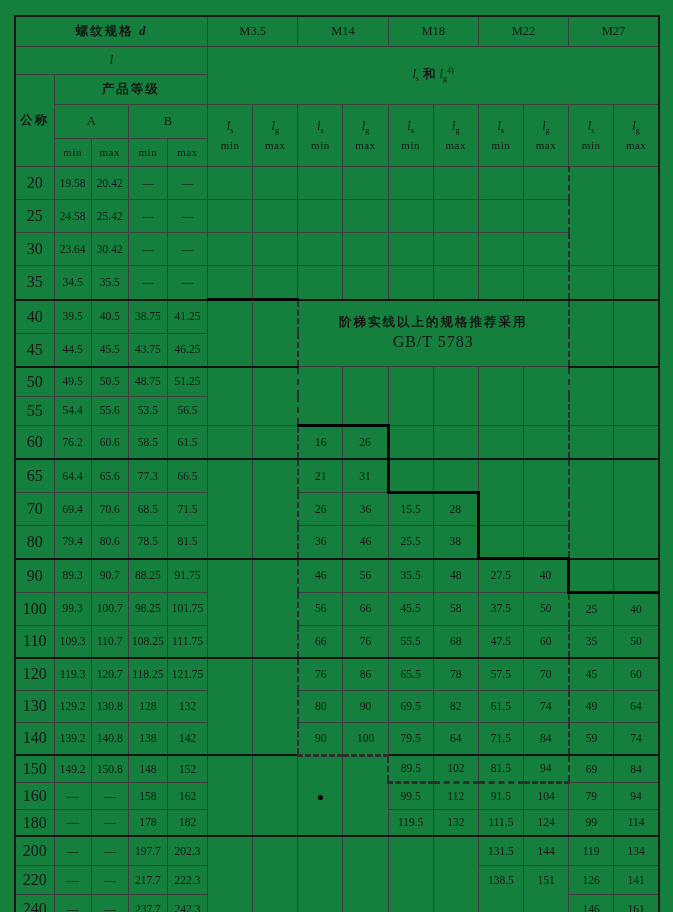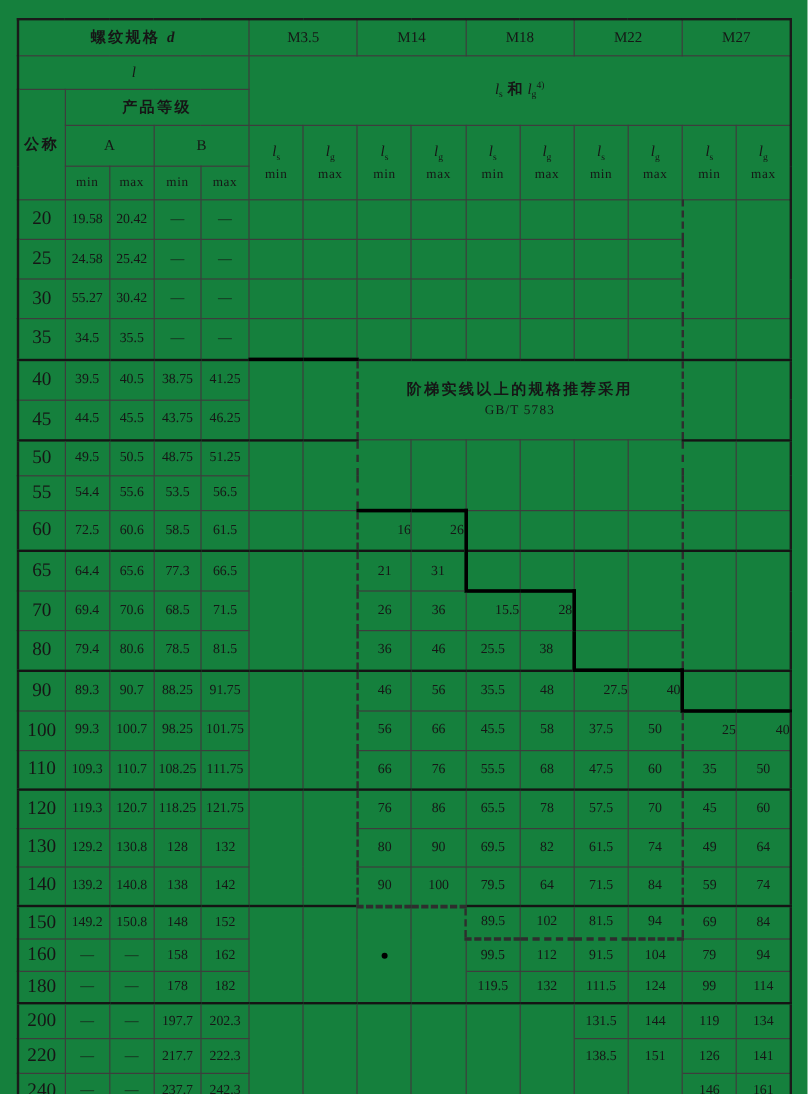--- a/index.html
+++ b/index.html
@@ -30,30 +30,30 @@
   tr.h28 td{height:28px;}
   tr.h31 td{height:31px;}
   tr.h25 td{height:25px;}
   tr.h29 td{height:28px;}
   
   tr.hr1 th{height:29px;} tr.hr2 th{height:27px;} tr.hr3 th{height:29px;}
   tr.hr4 th{height:33px;} tr.hr5 th{height:27px;}
   
   tr.grp td{border-bottom:2px solid #141414;}
   
-  td.st{border-top:3px solid #000;text-align:right;}
+  td.st{border-top:3px solid #000;}
   td.sr{border-right:3px solid #000;}
   
   td.dr{border-right:2px dashed #2e2e2e;}
   td.dt{border-top:3px dashed #2e2e2e;text-align:center;}
   
   td.ht{border-top:hidden;}
   td.note{font-family:"Liberation Sans","DejaVu Sans",sans-serif;font-weight:bold;margin-top:22px;}
   td.note .nl1{font-size:12.5px;letter-spacing:2px;margin-bottom:4px;}
-  td.note .nl2{font-family:"Liberation Serif",serif;font-weight:normal;font-size:11px;letter-spacing:1px;}
+  td.note .nl2{font-family:"Liberation Serif",serif;font-weight:normal;font-size:16px;letter-spacing:1px;}
   .dot{display:inline-block;width:5px;height:5px;border-radius:50%;background:#000;vertical-align:middle;}
   .andsp{display:inline-block;margin:0 4px;font-weight:bold;font-family:"Liberation Sans","DejaVu Sans",sans-serif;}
 </style>
 </head>
 <body>
 
 <div class="page">
   <table>
     <colgroup>
       <col style="width:39px">
@@ -170,21 +170,21 @@
           <td class="num"></td>
           <td class="num"></td>
           <td class="num"></td>
           <td class="num"></td>
           <td class="num dr"></td>
           <td class="num ht"></td>
           <td class="num ht"></td>
         </tr>
         <tr class="h32">
           <td class="nomcell">30</td>
-          <td class="num">55.27</td>
+          <td class="num">23.64</td>
           <td class="num">30.42</td>
           <td class="num">—</td>
           <td class="num">—</td>
           <td class="num"></td>
           <td class="num"></td>
           <td class="num"></td>
           <td class="num"></td>
           <td class="num"></td>
           <td class="num"></td>
           <td class="num"></td>
@@ -264,21 +264,21 @@
           <td class="num ht"></td>
           <td class="num ht"></td>
           <td class="num ht"></td>
           <td class="num ht"></td>
           <td class="num ht dr"></td>
           <td class="num ht"></td>
           <td class="num ht"></td>
         </tr>
         <tr class="h31 grp">
           <td class="nomcell">60</td>
-          <td class="num">72.5</td>
+          <td class="num">76.2</td>
           <td class="num">60.6</td>
           <td class="num">58.5</td>
           <td class="num">61.5</td>
           <td class="num"></td>
           <td class="num dr"></td>
           <td class="num st">16</td>
           <td class="num st sr">26</td>
           <td class="num"></td>
           <td class="num"></td>
           <td class="num"></td>

